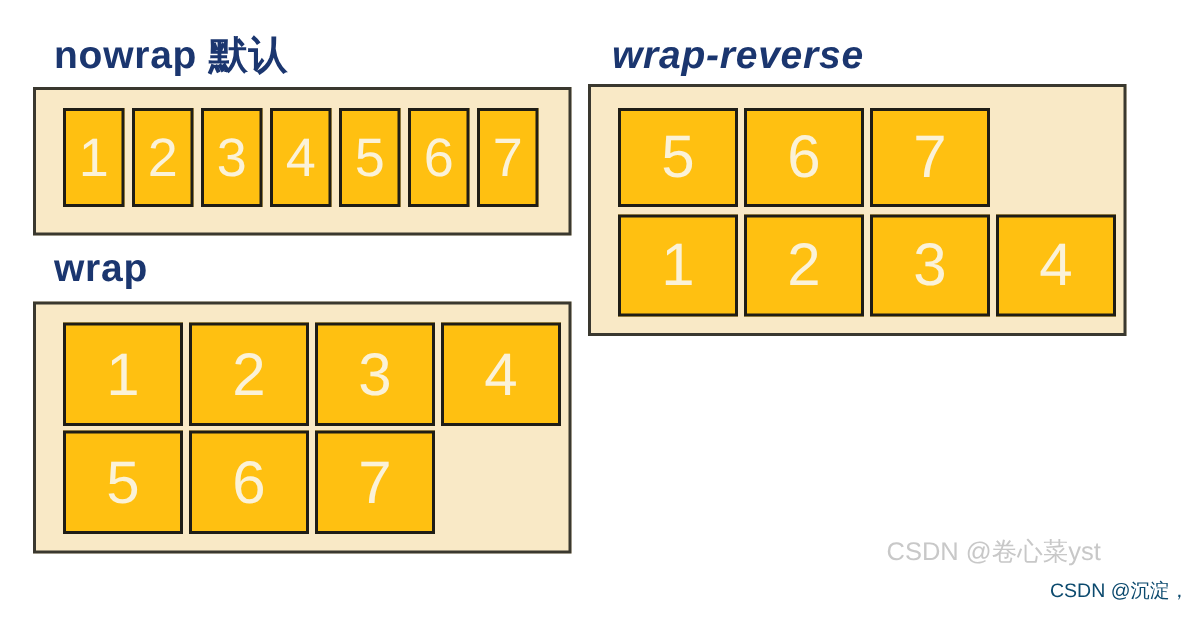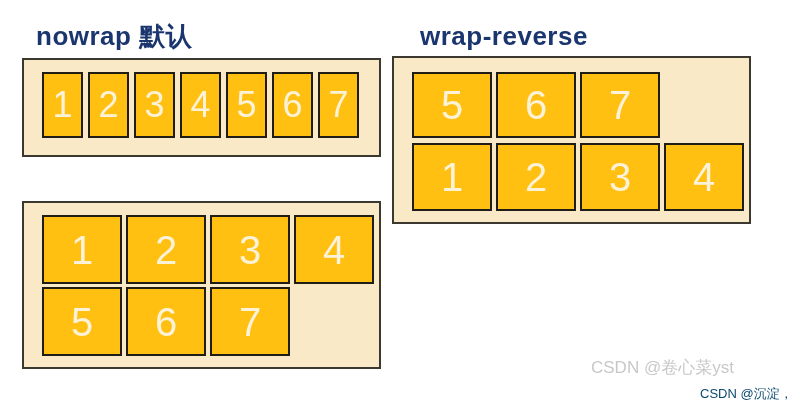--- a/index.html
+++ b/index.html
@@ -18,21 +18,21 @@
   .section-title {
     position: absolute;
     font-size: 26px;
     font-weight: 700;
     color: #1b366f;
     letter-spacing: 0.5px;
     white-space: nowrap;
   }
   .t-nowrap { left: 36px; top: 19px; }
   .t-wrap { left: 36px; top: 163px; }
-  .t-wrap-reverse { left: 420px; top: 21px; }
+  .t-wrap-reverse { left: 408px; top: 21px; font-style: italic; }
 
   .panel {
     position: absolute;
     background: #f9e9c6;
     border: 2px solid #3a382f;
   }
   .p-nowrap { left: 22px; top: 58px; width: 359px; height: 99px; padding: 12px 0 0 18px; }
   .p-wrap { left: 22px; top: 201px; width: 359px; height: 168px; padding: 12px 0 0 18px; }
   .p-wrap-reverse { left: 392px; top: 56px; width: 359px; height: 168px; padding: 14px 0 0 18px; }
 
@@ -75,20 +75,21 @@
       <div class="box">1</div>
       <div class="box">2</div>
       <div class="box">3</div>
       <div class="box">4</div>
       <div class="box">5</div>
       <div class="box">6</div>
       <div class="box">7</div>
     </div>
   </div>
 
+  <div class="section-title t-wrap">wrap</div>
 
   <div class="panel p-wrap">
     <div class="row">
       <div class="box">1</div>
       <div class="box">2</div>
       <div class="box">3</div>
       <div class="box">4</div>
     </div>
     <div class="row">
       <div class="box">5</div>

